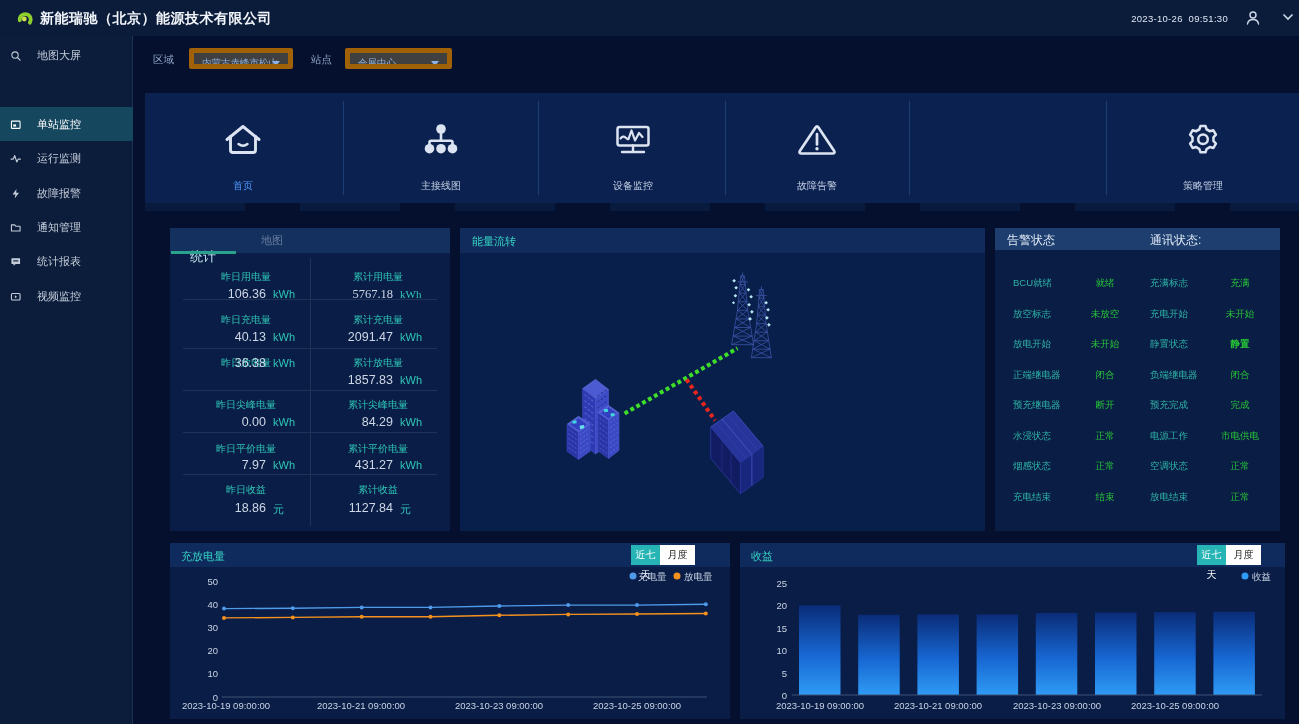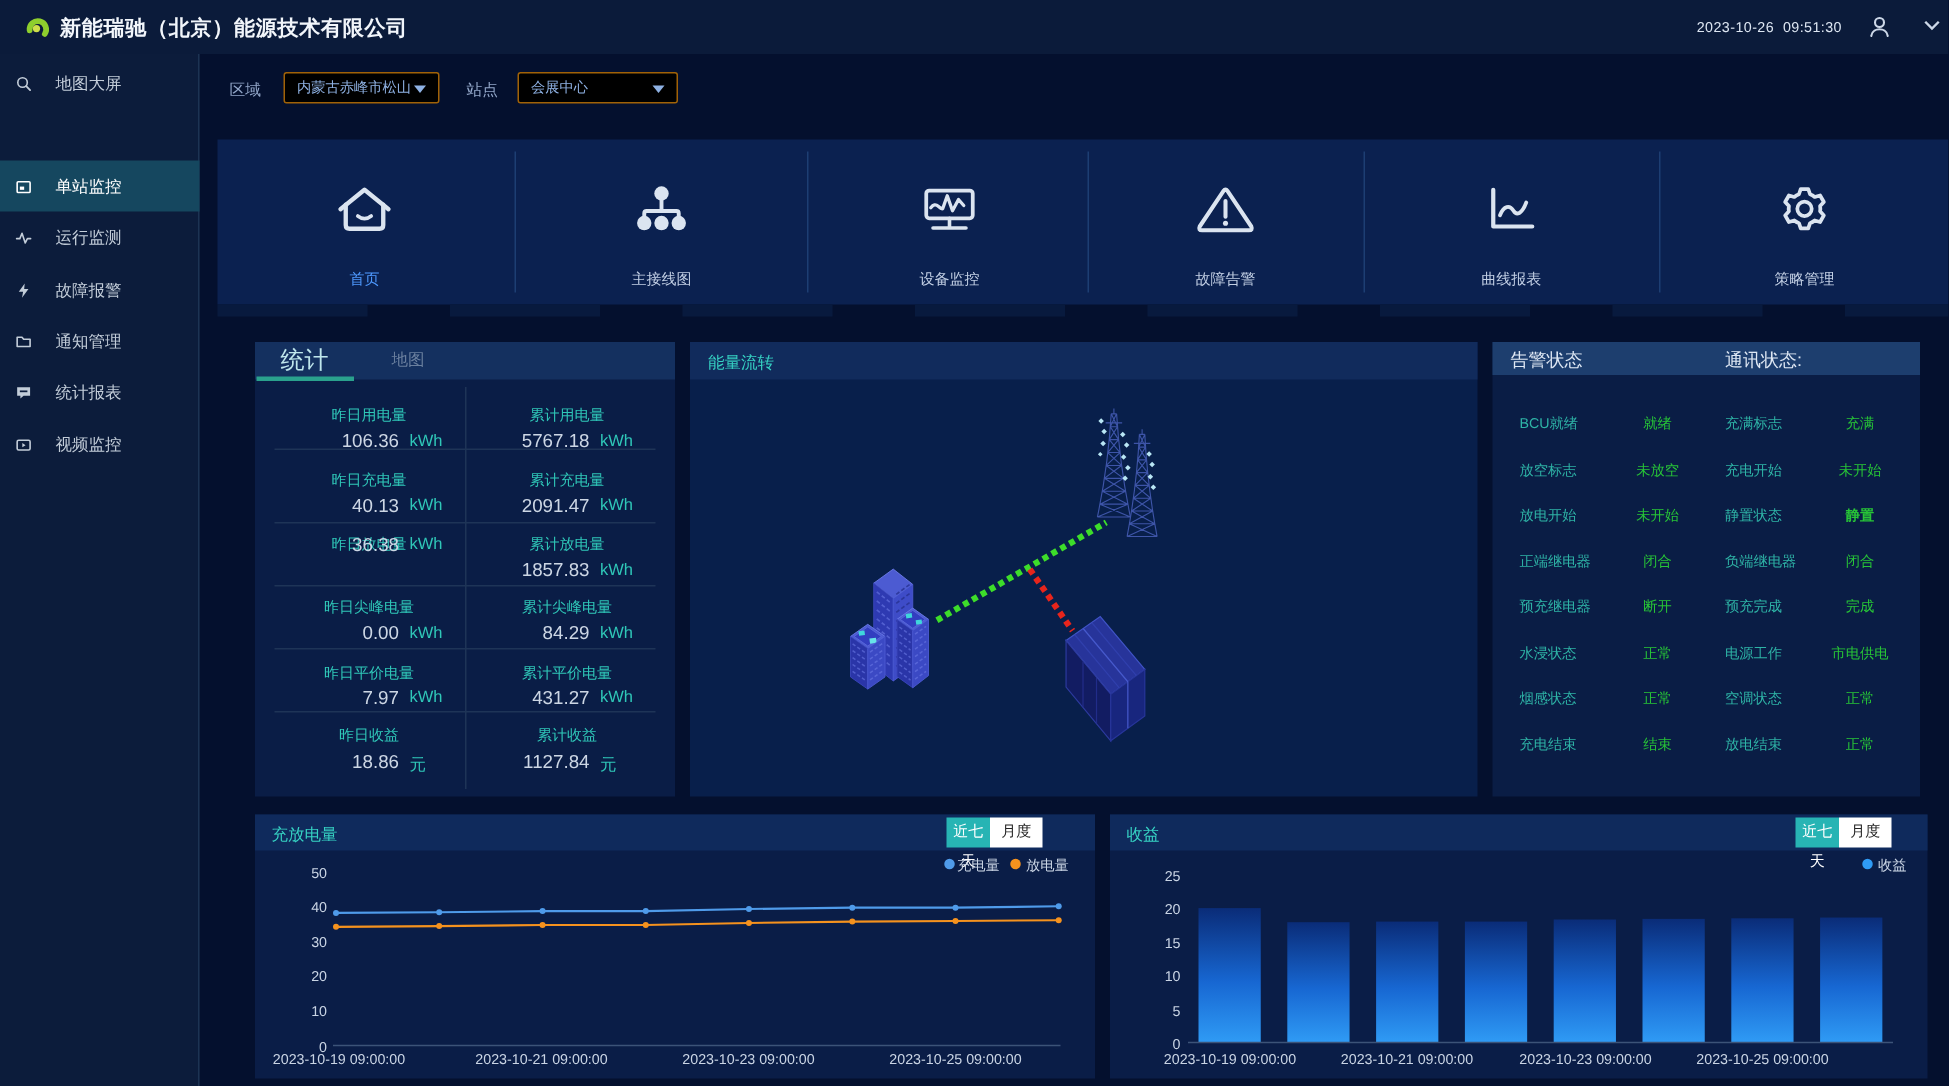--- a/index.html
+++ b/index.html
@@ -17,41 +17,41 @@
   
   #sidebar { position:absolute; left:0; top:36px; width:133px; height:688px; background:#0c1c3b; border-right:1px solid #1c3353; }
   .side-item { position:absolute; left:0; width:133px; height:34px; }
   .side-item .sicon { position:absolute; left:10px; top:12px; width:11.5px; height:11.5px; }
   .side-item .stext { position:absolute; left:37px; top:10px; font-size:11px; color:#c3cdd9; }
   .side-item.sel { background:#15475f; }
   .side-item.sel .stext { color:#ffffff; }
 
   
   .flabel { position:absolute; font-size:10.5px; color:#93a7c9; }
-  .fselect { position:absolute; height:21px; background:#000000; border:1px solid #a16207; border-radius:2px; color:#8fb2e4; font-size:9.5px; line-height:19px; padding-left:8px; white-space:nowrap; overflow:hidden; }
+  .fselect { position:absolute; height:21px; background:#404040; border:5px solid #a16207; border-radius:2px; color:#8fb2e4; font-size:9.5px; line-height:19px; padding-left:8px; white-space:nowrap; overflow:hidden; }
   .fselect .caret { position:absolute; right:8px; top:8px; width:0; height:0; border-left:4.5px solid transparent; border-right:4.5px solid transparent; border-top:5.5px solid #8fb2e4; }
 
   
   #nav { position:absolute; left:145px; top:93px; width:1154px; height:110px; background:#0b2150; }
   .nav-cell { position:absolute; top:0; height:110px; }
   .nav-div { position:absolute; top:8px; height:94px; width:1px; background:#1d3e73; }
   .nav-icon { position:absolute; top:27px; left:50%; transform:translateX(-50%); }
   .nav-label { position:absolute; top:86px; width:100%; text-align:center; font-size:10px; color:#c2cfe4; }
   .nav-label.act { color:#4f9aff; }
   .substrip { position:absolute; top:203px; height:8px; background:#081a3e; }
 
   
   .panel { position:absolute; background:#0a1d46; }
   .phead { position:absolute; left:0; top:0; width:100%; height:25px; background:#102a5a; }
   .ptitle { position:absolute; left:12px; top:5.5px; font-size:11px; color:#36d2c3; }
 
   
   #stats { left:170px; top:228px; width:280px; height:303px; }
   #stats .tabs { position:absolute; left:0; top:0; width:280px; height:25px; background:#14305f; }
-  #stats .tab1 { position:absolute; left:0; top:0; width:66px; height:25px; text-align:center; line-height:25px; font-size:16px; color:#bfe6ec; }
+  #stats .tab1 { position:absolute; left:0; top:16px; width:66px; height:25px; text-align:center; line-height:25px; font-size:13px; color:#bfe6ec; }
   #stats .tab1u { position:absolute; left:1px; top:23px; width:65px; height:2.5px; background:#2aa18d; }
   #stats .tab2 { position:absolute; left:72px; top:0; width:60px; height:25px; text-align:center; line-height:25px; font-size:11px; color:#6a7f9e; }
   .srow-line { position:absolute; left:13px; width:254px; height:1px; background:#1e3457; }
   #stats .vline { position:absolute; left:140px; top:30px; width:1px; height:268px; background:#1e3457; }
   .slabel { position:absolute; font-size:10px; color:#2fc7b8; transform:translate(-50%,-50%); white-space:nowrap; }
   .svalue { position:absolute; font-size:12.5px; color:#ccd6e4; transform:translateY(-50%); white-space:nowrap; text-align:right; }
   .svalue .unit { position:absolute; left:100%; margin-left:7px; top:1px; font-size:11px; color:#2fc7b8; }
 
   
   #energy { left:460px; top:228px; width:525px; height:303px; background:#081f4b; }
@@ -177,27 +177,20 @@
     <div class="nav-div" style="left:580px;"></div>
     <div class="nav-cell" style="left:578px; width:188px;">
       <svg class="nav-icon" width="40" height="40" viewBox="0 0 40 40">
         <path d="M18.7 7.3 Q20 5.3 21.3 7.3 L37.2 31 Q38.3 33.5 35.6 33.5 H4.4 Q1.7 33.5 2.8 31 Z" fill="none" stroke="#dbe4f0" stroke-width="2.7" stroke-linejoin="round"></path>
         <path d="M20 14 V24.5" stroke="#dbe4f0" stroke-width="2.7" stroke-linecap="round"></path>
         <circle cx="20" cy="28.8" r="1.7" fill="#dbe4f0"></circle>
       </svg>
       <div class="nav-label">故障告警</div>
     </div>
     <div class="nav-div" style="left:764px;"></div>
-    <div class="nav-cell" style="left:766px; width:193px;">
-      <svg class="nav-icon" width="40" height="40" viewBox="0 0 40 40">
-        <path d="M7.5 6.5 V31 H33.5" fill="none" stroke="#dbe4f0" stroke-width="2.8" stroke-linecap="round" stroke-linejoin="round"></path>
-        <path d="M12 23.5 C14.5 17 18.5 16.5 21 20.5 C23 23.8 26.5 23 29.5 15" fill="none" stroke="#dbe4f0" stroke-width="2.5" stroke-linecap="round"></path>
-      </svg>
-      <div class="nav-label">曲线报表</div>
-    </div>
     <div class="nav-div" style="left:961px;"></div>
     <div class="nav-cell" style="left:962px; width:192px;">
       <svg class="nav-icon" width="40" height="40" viewBox="0 0 40 40">
         <path d="M17.5 6 h5 l1.2 3.5 a11 11 0 0 1 3.1 1.8l3.6-1 2.5 4.4 -2.5 2.7a11 11 0 0 1 0 3.5l2.5 2.7 -2.5 4.4 -3.6-1a11 11 0 0 1 -3.1 1.8L22.5 32.3h-5l-1.2-3.5a11 11 0 0 1 -3.1-1.8l-3.6 1 -2.5-4.4 2.5-2.7a11 11 0 0 1 0-3.5l-2.5-2.7 2.5-4.4 3.6 1a11 11 0 0 1 3.1-1.8z" fill="none" stroke="#dbe4f0" stroke-width="2.5" stroke-linejoin="round"></path>
         <circle cx="20" cy="19.2" r="4.8" fill="none" stroke="#dbe4f0" stroke-width="2.5"></circle>
       </svg>
       <div class="nav-label">策略管理</div>
     </div>
   </div>
   <div id="substrips">
@@ -220,21 +213,21 @@
     <div class="vline"></div>
     <div id="statrows">
       <div class="srow-line" style="top:71px;"></div>
       <div class="srow-line" style="top:120px;"></div>
       <div class="srow-line" style="top:162px;"></div>
       <div class="srow-line" style="top:204px;"></div>
       <div class="srow-line" style="top:246px;"></div>
       <div class="slabel" style="left:76px; top:49px;">昨日用电量</div>
       <div class="svalue" style="right:184px; top:66px;">106.36<span class="unit">kWh</span></div>
       <div class="slabel" style="left:208px; top:49px;">累计用电量</div>
-      <div class="svalue" style="right:57px; top:66px;">5767.18<span class="unit">kWh</span></div>
+      <div class="svalue" style="right:57px; top:66px;font-family:Liberation Serif, serif;">5767.18<span class="unit">kWh</span></div>
       <div class="slabel" style="left:76px; top:92px;">昨日充电量</div>
       <div class="svalue" style="right:184px; top:109px;">40.13<span class="unit">kWh</span></div>
       <div class="slabel" style="left:208px; top:92px;">累计充电量</div>
       <div class="svalue" style="right:57px; top:109px;">2091.47<span class="unit">kWh</span></div>
       <div class="slabel" style="left:76px; top:135px;">昨日放电量</div>
       <div class="svalue" style="right:184px; top:135px;">36.38<span class="unit">kWh</span></div>
       <div class="slabel" style="left:208px; top:135px;">累计放电量</div>
       <div class="svalue" style="right:57px; top:152px;">1857.83<span class="unit">kWh</span></div>
       <div class="slabel" style="left:76px; top:177px;">昨日尖峰电量</div>
       <div class="svalue" style="right:184px; top:194px;">0.00<span class="unit">kWh</span></div>

